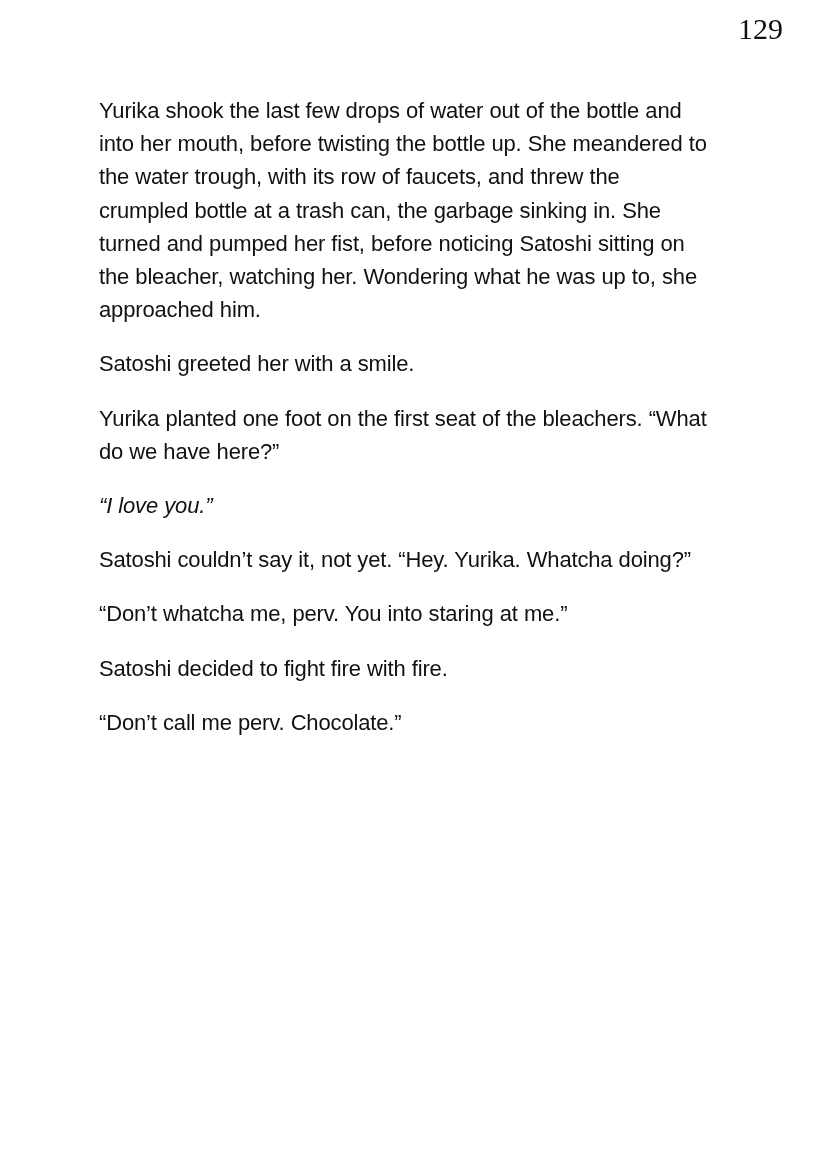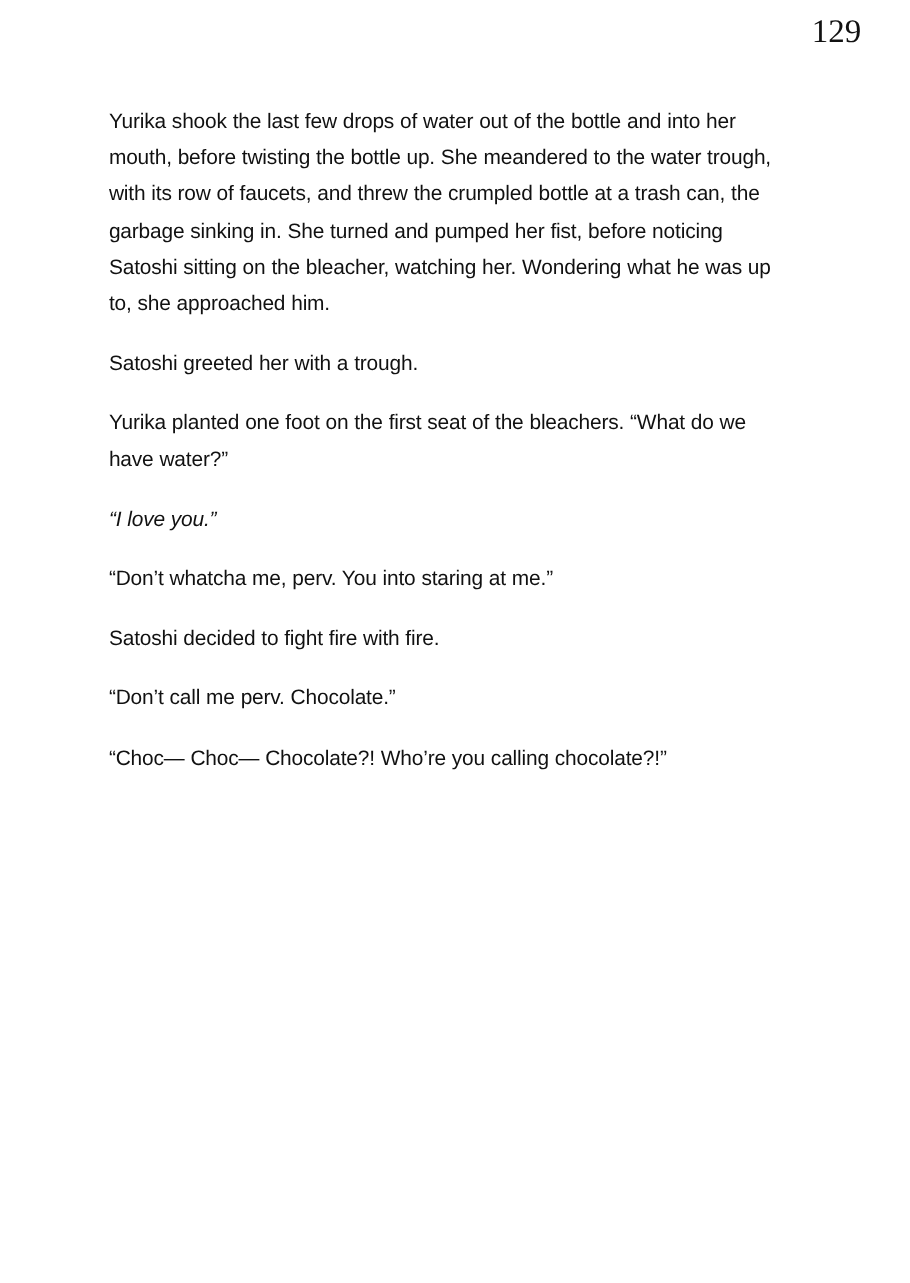--- a/index.html
+++ b/index.html
@@ -31,21 +31,21 @@
     color: #111111;
   }
   .body-text {
     position: absolute;
     left: 99px;
     top: 94px;
     width: 612px;
   }
   p.para {
     margin: 0 0 21px 0;
-    font-size: 19px;
+    font-size: 22px;
     line-height: 33.2px;
     letter-spacing: -0.15px;
     color: #111111;
     font-family: "Liberation Sans", sans-serif;
     word-spacing: 0.2px;
   }
   p.para:last-child {
     margin-bottom: 0;
   }
   p.para em {
@@ -53,22 +53,22 @@
 </style>
 </head>
 <body>
 
 <div class="page">
 
   <div class="page-number">129</div>
 
   <div class="body-text">
     <p class="para">Yurika shook the last few drops of water out of the bottle and into her mouth, before twisting the bottle up. She meandered to the water trough, with its row of faucets, and threw the crumpled bottle at a trash can, the garbage sinking in. She turned and pumped her fist, before noticing Satoshi sitting on the bleacher, watching her. Wondering what he was up to, she approached him.</p>
-    <p class="para">Satoshi greeted her with a trough.</p>
-    <p class="para">Yurika planted one foot on the first seat of the bleachers. “What do we have water?”</p>
+    <p class="para">Satoshi greeted her with a smile.</p>
+    <p class="para">Yurika planted one foot on the first seat of the bleachers. “What do we have here?”</p>
     <p class="para"><em>“I love you.”</em></p>
+    <p class="para">Satoshi couldn’t say it, not yet. “Hey. Yurika. Whatcha doing?”</p>
     <p class="para">“Don’t whatcha me, perv. You into staring at me.”</p>
     <p class="para">Satoshi decided to fight fire with fire.</p>
     <p class="para">“Don’t call me perv. Chocolate.”</p>
-    <p class="para">“Choc— Choc— Chocolate?! Who’re you calling chocolate?!”</p>
   </div>
 
 </div>
 
 </body></html>

